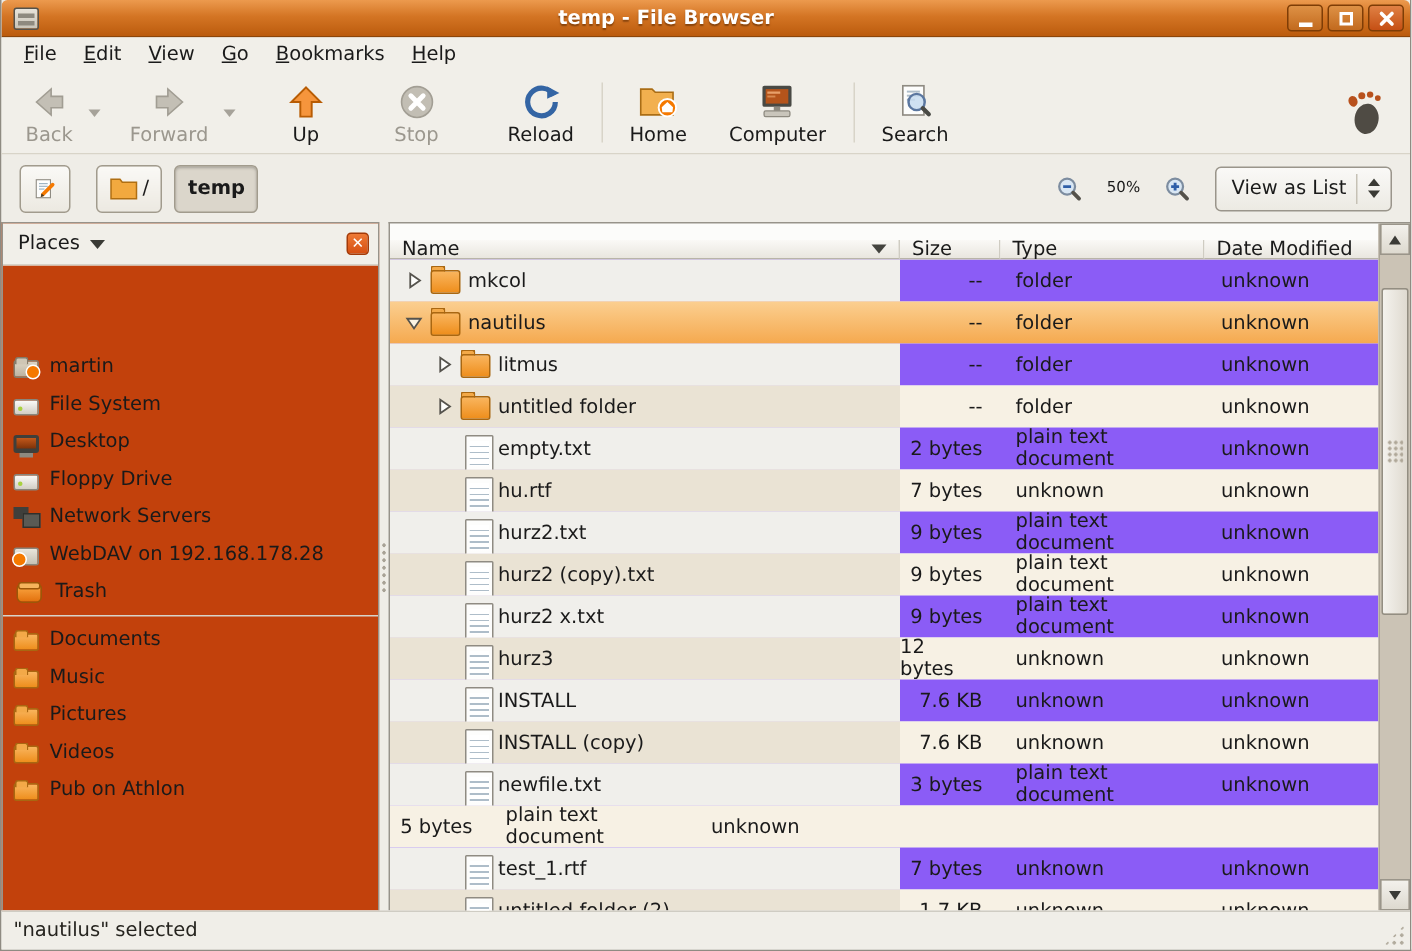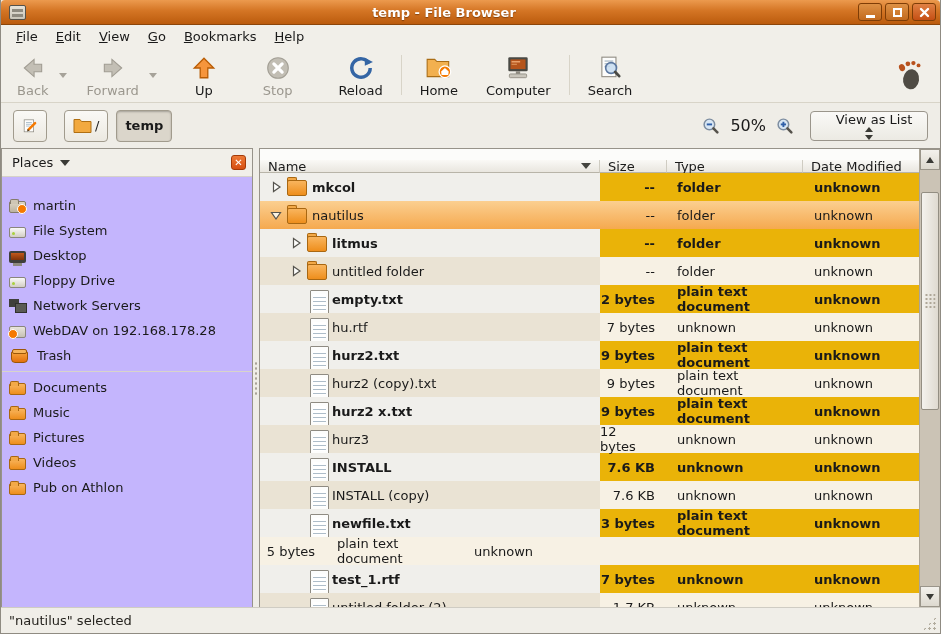--- a/index.html
+++ b/index.html
@@ -39,34 +39,34 @@
   .throbber { width:44px; height:44px; display:flex; align-items:center; justify-content:center; margin-right:2px; }
 
   
   .locationbar { height:45px; flex:0 0 45px; display:flex; align-items:center; background:#EFEDE7; padding:0 12px; }
   .lbtn { height:32px; border:1px solid #A19B8D; border-radius:4px; background:linear-gradient(#FAF9F6,#ECE9E1);
     display:flex; align-items:center; justify-content:center; padding:0 8px; }
   .lbtn.pressed { background:#DBD6CB; box-shadow:inset 0 1px 2px rgba(0,0,0,.25); font-weight:bold; }
   .lbtn .slash { font-size:13px; margin-left:3px; }
   .loc-spacer { flex:1; }
   .zoom-ctrl { display:flex; align-items:center; gap:8px; margin-right:14px; }
-  .zoom-level { font-size:16px; min-width:34px; text-align:center; }
+  .zoom-level { font-size:10px; min-width:34px; text-align:center; }
   .zbtn { width:22px; height:22px; display:flex; align-items:center; justify-content:center; }
-  .view-combo { height:30px; width:118px; border:1px solid #9A958B; border-radius:4px; background:linear-gradient(#FAF9F7,#ECEAE3); display:flex; align-items:center;flex-direction:column; }
+  .view-combo { height:30px; width:118px; border:1px solid #9A958B; border-radius:4px; background:linear-gradient(#FAF9F7,#ECEAE3); display:flex; align-items:center; }
   .view-combo .vc-label { flex:1; padding-left:10px; font-size:13px; }
   .vc-sep { width:1px; height:20px; background:#C6C1B5; }
   .vc-arrows { width:22px; display:flex; flex-direction:column; align-items:center; gap:3px; }
   .tri-up { width:0; height:0; border-left:4px solid transparent; border-right:4px solid transparent; border-bottom:5px solid #3A3A35; }
   .tri-dn { width:0; height:0; border-left:4px solid transparent; border-right:4px solid transparent; border-top:5px solid #3A3A35; }
 
   
   .main { flex:1; display:flex; min-height:0; }
 
   
-  .sidebar { width:252px; flex:0 0 252px; display:flex; flex-direction:column; background:#c4b5fd; border:1px solid #97938A; border-bottom:none; }
+  .sidebar { width:252px; flex:0 0 252px; display:flex; flex-direction:column; background:#c2410c; border:1px solid #97938A; border-bottom:none;gap:39px; }
   .places-header { height:28px; flex:0 0 28px; background:#F1EFE9; border-bottom:1px solid #D6D2C8; display:flex; align-items:center; padding:0 6px 0 10px; }
   .places-label { font-size:13px; }
   .places-caret { width:0; height:0; border-left:5px solid transparent; border-right:5px solid transparent; border-top:6px solid #3A3A35; margin-left:7px; }
   .ph-spacer { flex:1; }
   .places-close { width:15px; height:15px; border-radius:3px; background:linear-gradient(#EE7A36,#D64F12); border:1px solid #A33A08; display:flex; align-items:center; justify-content:center; color:#fff; font-size:10px; font-weight:bold; line-height:1; }
   .places-list { flex:1; padding-top:16px; overflow:hidden; }
   .place-item { height:25px; display:flex; align-items:center; padding-left:7px; gap:7px; }
   .place-label { font-size:13px; white-space:nowrap; }
   .place-sep { height:1px; background:#D8D4CA; margin:3px 0; }
   .pic { width:17px; height:15px; position:relative; flex:0 0 17px; }
@@ -99,21 +99,21 @@
   .hcell { background:linear-gradient(#FAF9F6,#E9E6DF); border-right:1px solid #CFCCC2; border-bottom:1px solid #B8B4A8; display:flex; align-items:center; padding:0 8px; font-size:13px; }
   .hcell.c-name { width:340px; flex:0 0 340px; }
   .hcell.c-size { width:67px; flex:0 0 67px; }
   .hcell.c-type { width:136px; flex:0 0 136px; }
   .hcell.c-date { flex:1; border-right:none; }
   .hname-spacer { flex:1; }
   .sort-arrow { width:0; height:0; border-left:5px solid transparent; border-right:5px solid transparent; border-top:6px solid #44443F; }
 
   .rows { grid-column:1; grid-row:2; overflow:hidden; }
   .frow { height:28px; display:flex; align-items:stretch; }
-  .frow.even { background:#eab308;font-weight:bold; } .frow.even .c-name { background:#F0EFEB; }
+  .frow.even { background:#8b5cf6; } .frow.even .c-name { background:#F0EFEB; }
   .frow.odd { background:#F7F1E4; } .frow.odd .c-name { background:#EAE3D4; }
   .frow.selected, .frow.selected .c-name { background:linear-gradient(#FBCF90,#F5A94F); }
   .fcell { display:flex; align-items:center; font-size:13px; }
   .fcell.c-name { width:340px; flex:0 0 340px; padding-left:6px; overflow:hidden; }
   .fcell.c-size { width:67px; flex:0 0 67px; justify-content:flex-end; padding-right:12px; }
   .fcell.c-type { width:136px; flex:0 0 136px; padding-left:10px; }
   .fcell.c-date { flex:1; padding-left:11px; }
   .indent { flex:0 0 auto; }
   .expander { width:20px; flex:0 0 20px; display:flex; align-items:center; justify-content:center; }
   .ficon { width:22px; flex:0 0 22px; position:relative; height:18px; margin-right:4px; }

